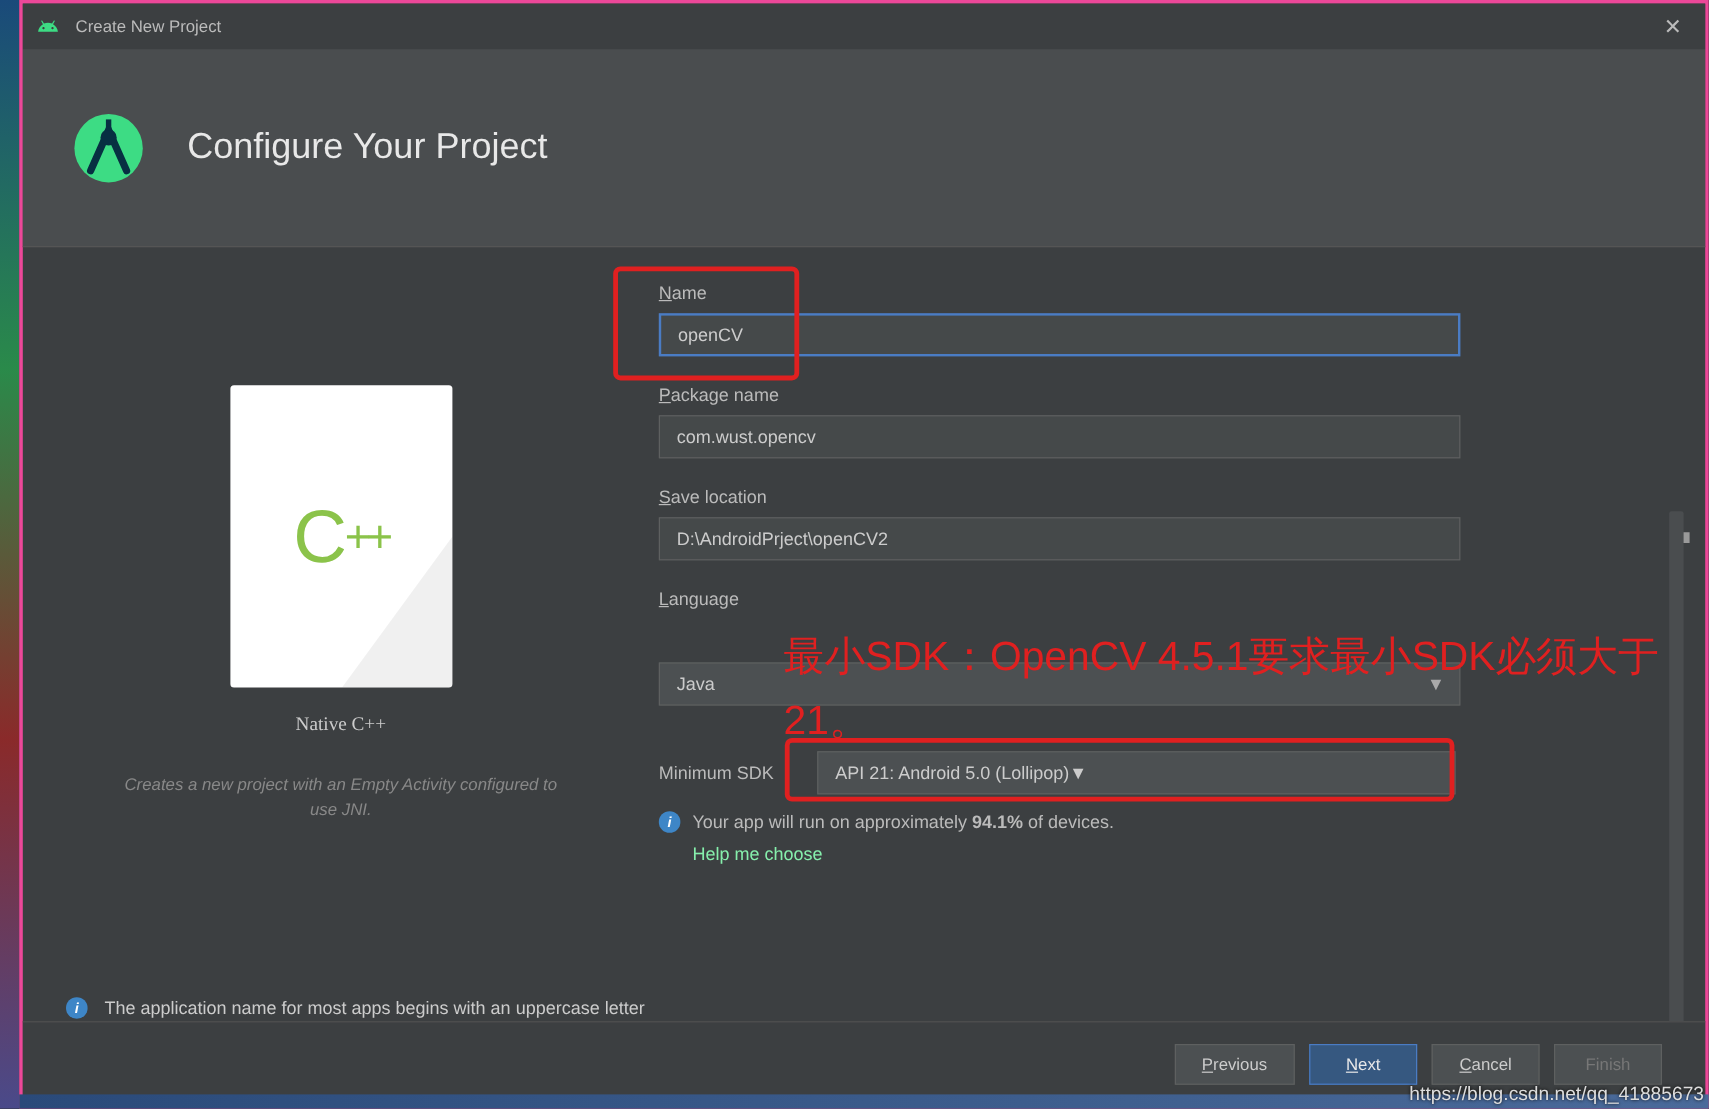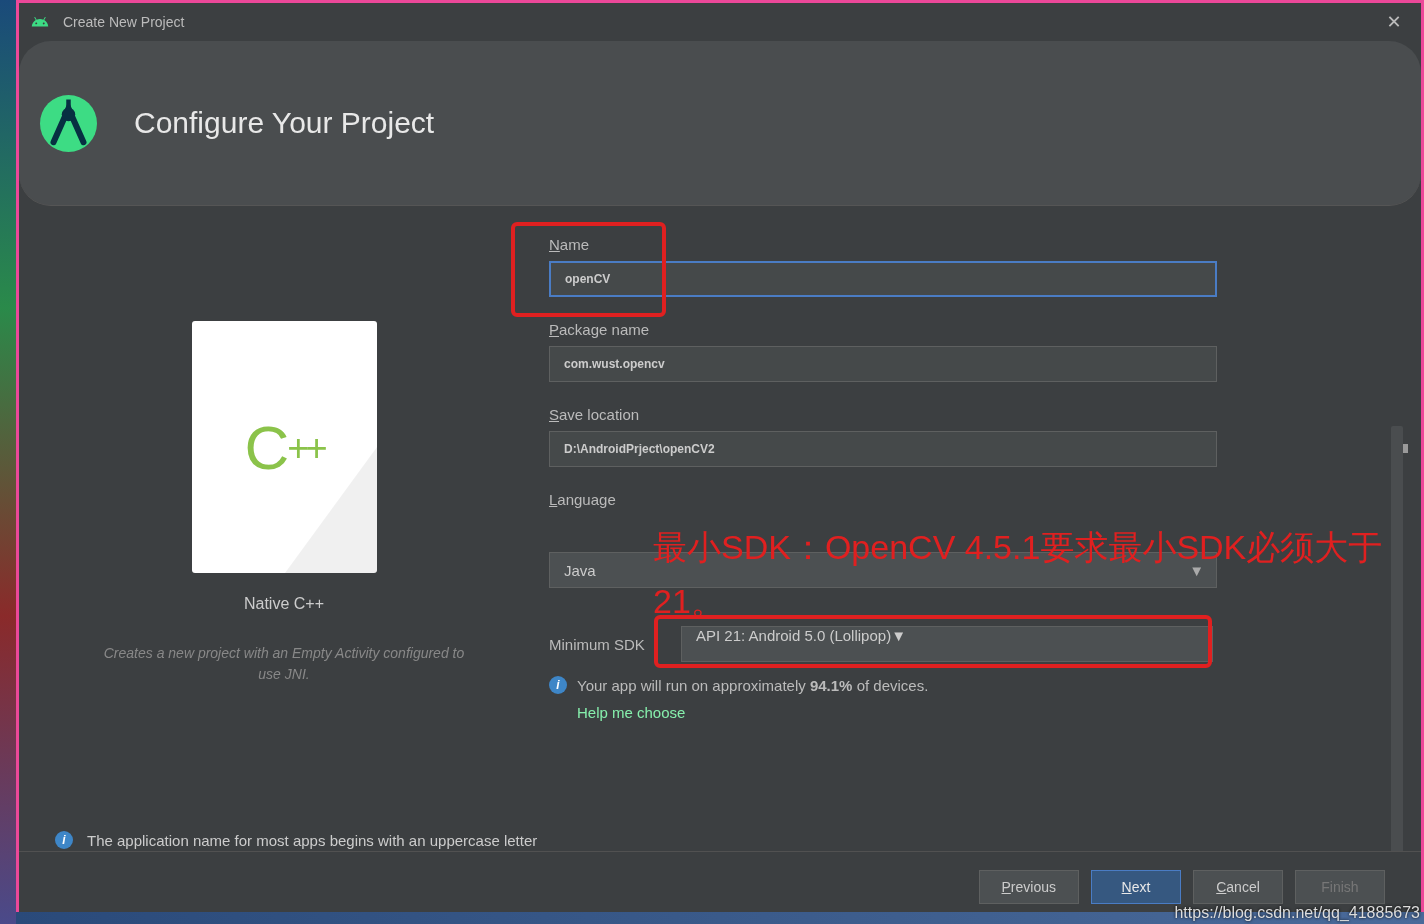--- a/index.html
+++ b/index.html
@@ -56,23 +56,22 @@
       font-size: 18px;
       width: 30px;
       text-align: center;
       cursor: pointer;
     }
     .header-section {
       height: 165px;
       background: #4a4d4f;
       display: flex;
       align-items: center;
-      padding: 0 12px;
+      padding: 0 34px;
       border-bottom: 1px solid #555;
-      border-radius: 32px;
     }
     .header-logo {
       width: 75px;
       height: 75px;
       margin-right: 28px;
     }
     .header-title {
       color: #e8e8e8;
       font-size: 30px;
       font-weight: 300;
@@ -109,20 +108,21 @@
     }
     .preview-cpp .plus {
       font-size: 38px;
       vertical-align: 8px;
       letter-spacing: -4px;
     }
     .preview-caption {
       color: #ccc;
       font-size: 16px;
       margin-top: 22px;
+      font-family: Liberation Serif, serif;
     }
     .preview-description {
       color: #888;
       font-size: 14px;
       margin-top: 30px;
       text-align: center;
       line-height: 1.5;
       max-width: 380px;
       font-style: italic;
     }
@@ -143,23 +143,22 @@
     .form-label .u {
       text-decoration: underline;
     }
     .text-input {
       width: 668px;
       height: 36px;
       background: #45494a;
       border: 1px solid #5e6060;
       color: #ccc;
       padding: 0 14px;
-      font-size: 12px;
+      font-size: 15px;
       outline: none;
-      font-weight: bold;
     }
     .text-input.focused {
       border: 2px solid #4a7cc4;
       background: #45494a;
     }
     .input-with-icon {
       position: relative;
     }
     .browse-icon {
       position: absolute;
@@ -201,21 +200,21 @@
     .min-sdk-select {
       width: 532px;
       height: 36px;
       background: #4c5052;
       border: 1px solid #5e6060;
       color: #ccc;
       padding: 0 14px;
       font-size: 15px;
       position: relative;
       display: flex;
-      align-items: flex-start;
+      align-items: center;
       cursor: pointer;
     }
     .hint-row {
       display: flex;
       align-items: center;
       gap: 10px;
       margin-top: 14px;
       color: #bbb;
       font-size: 15px;
     }

